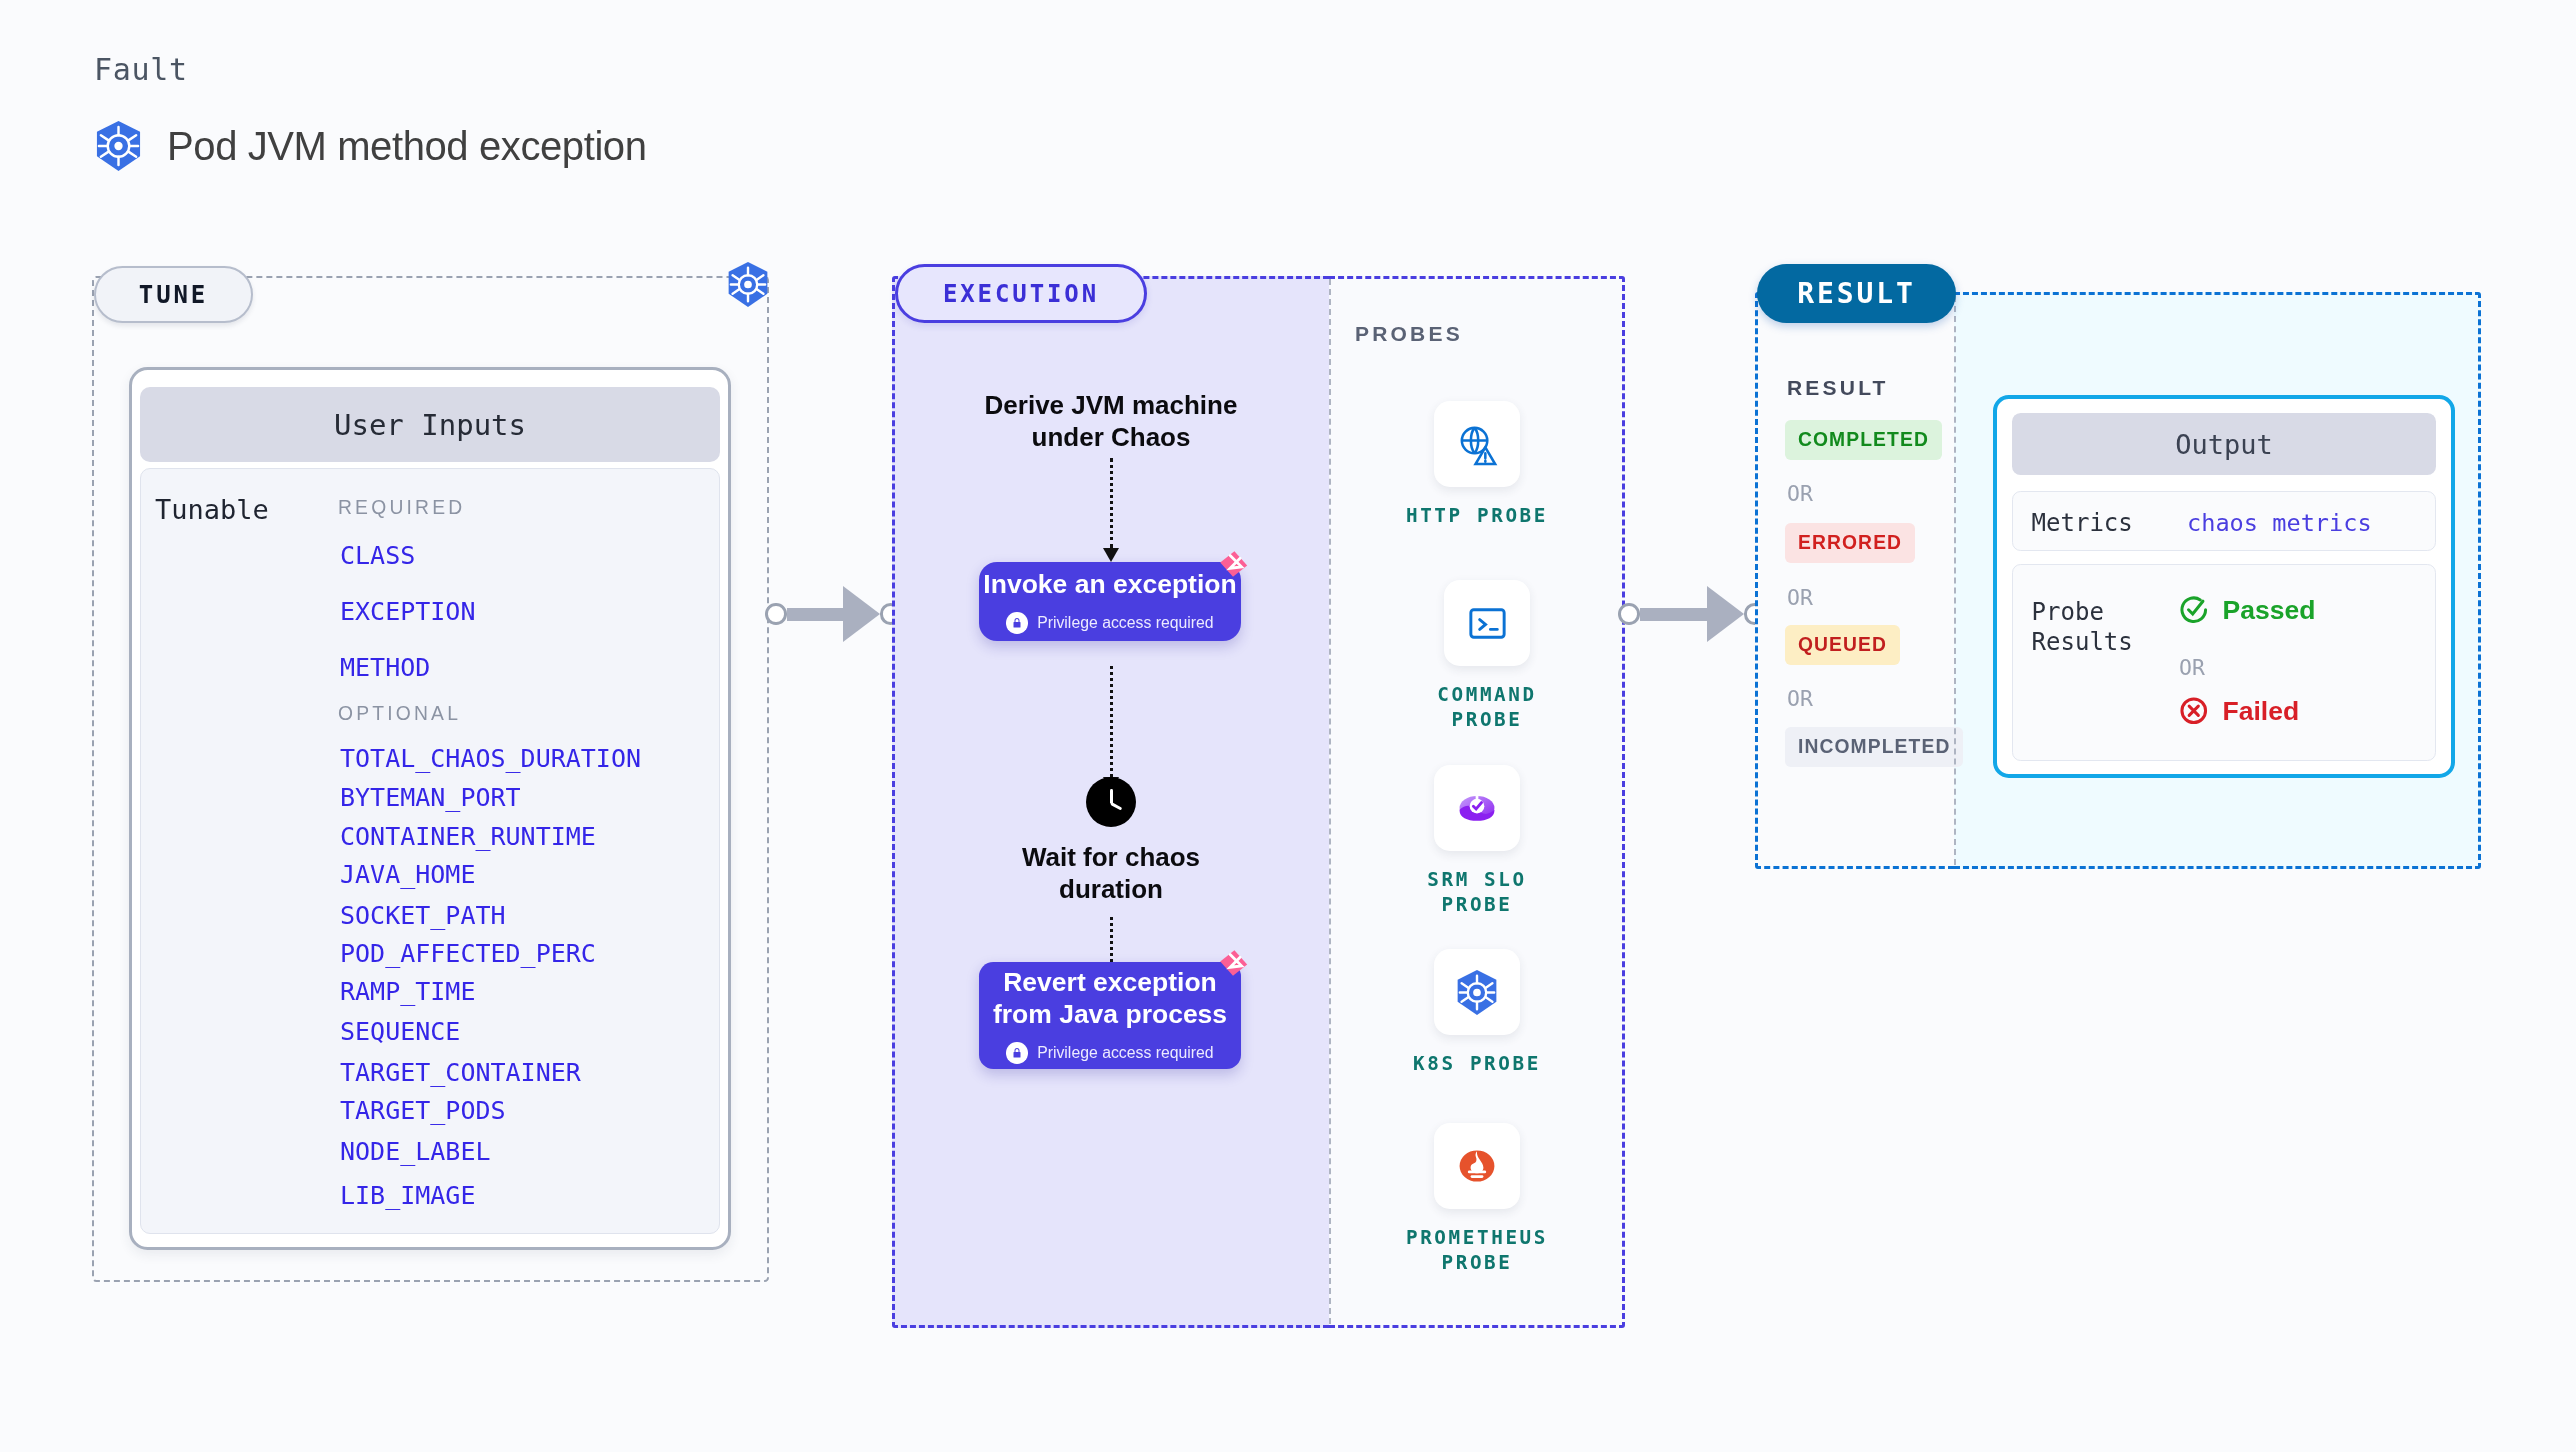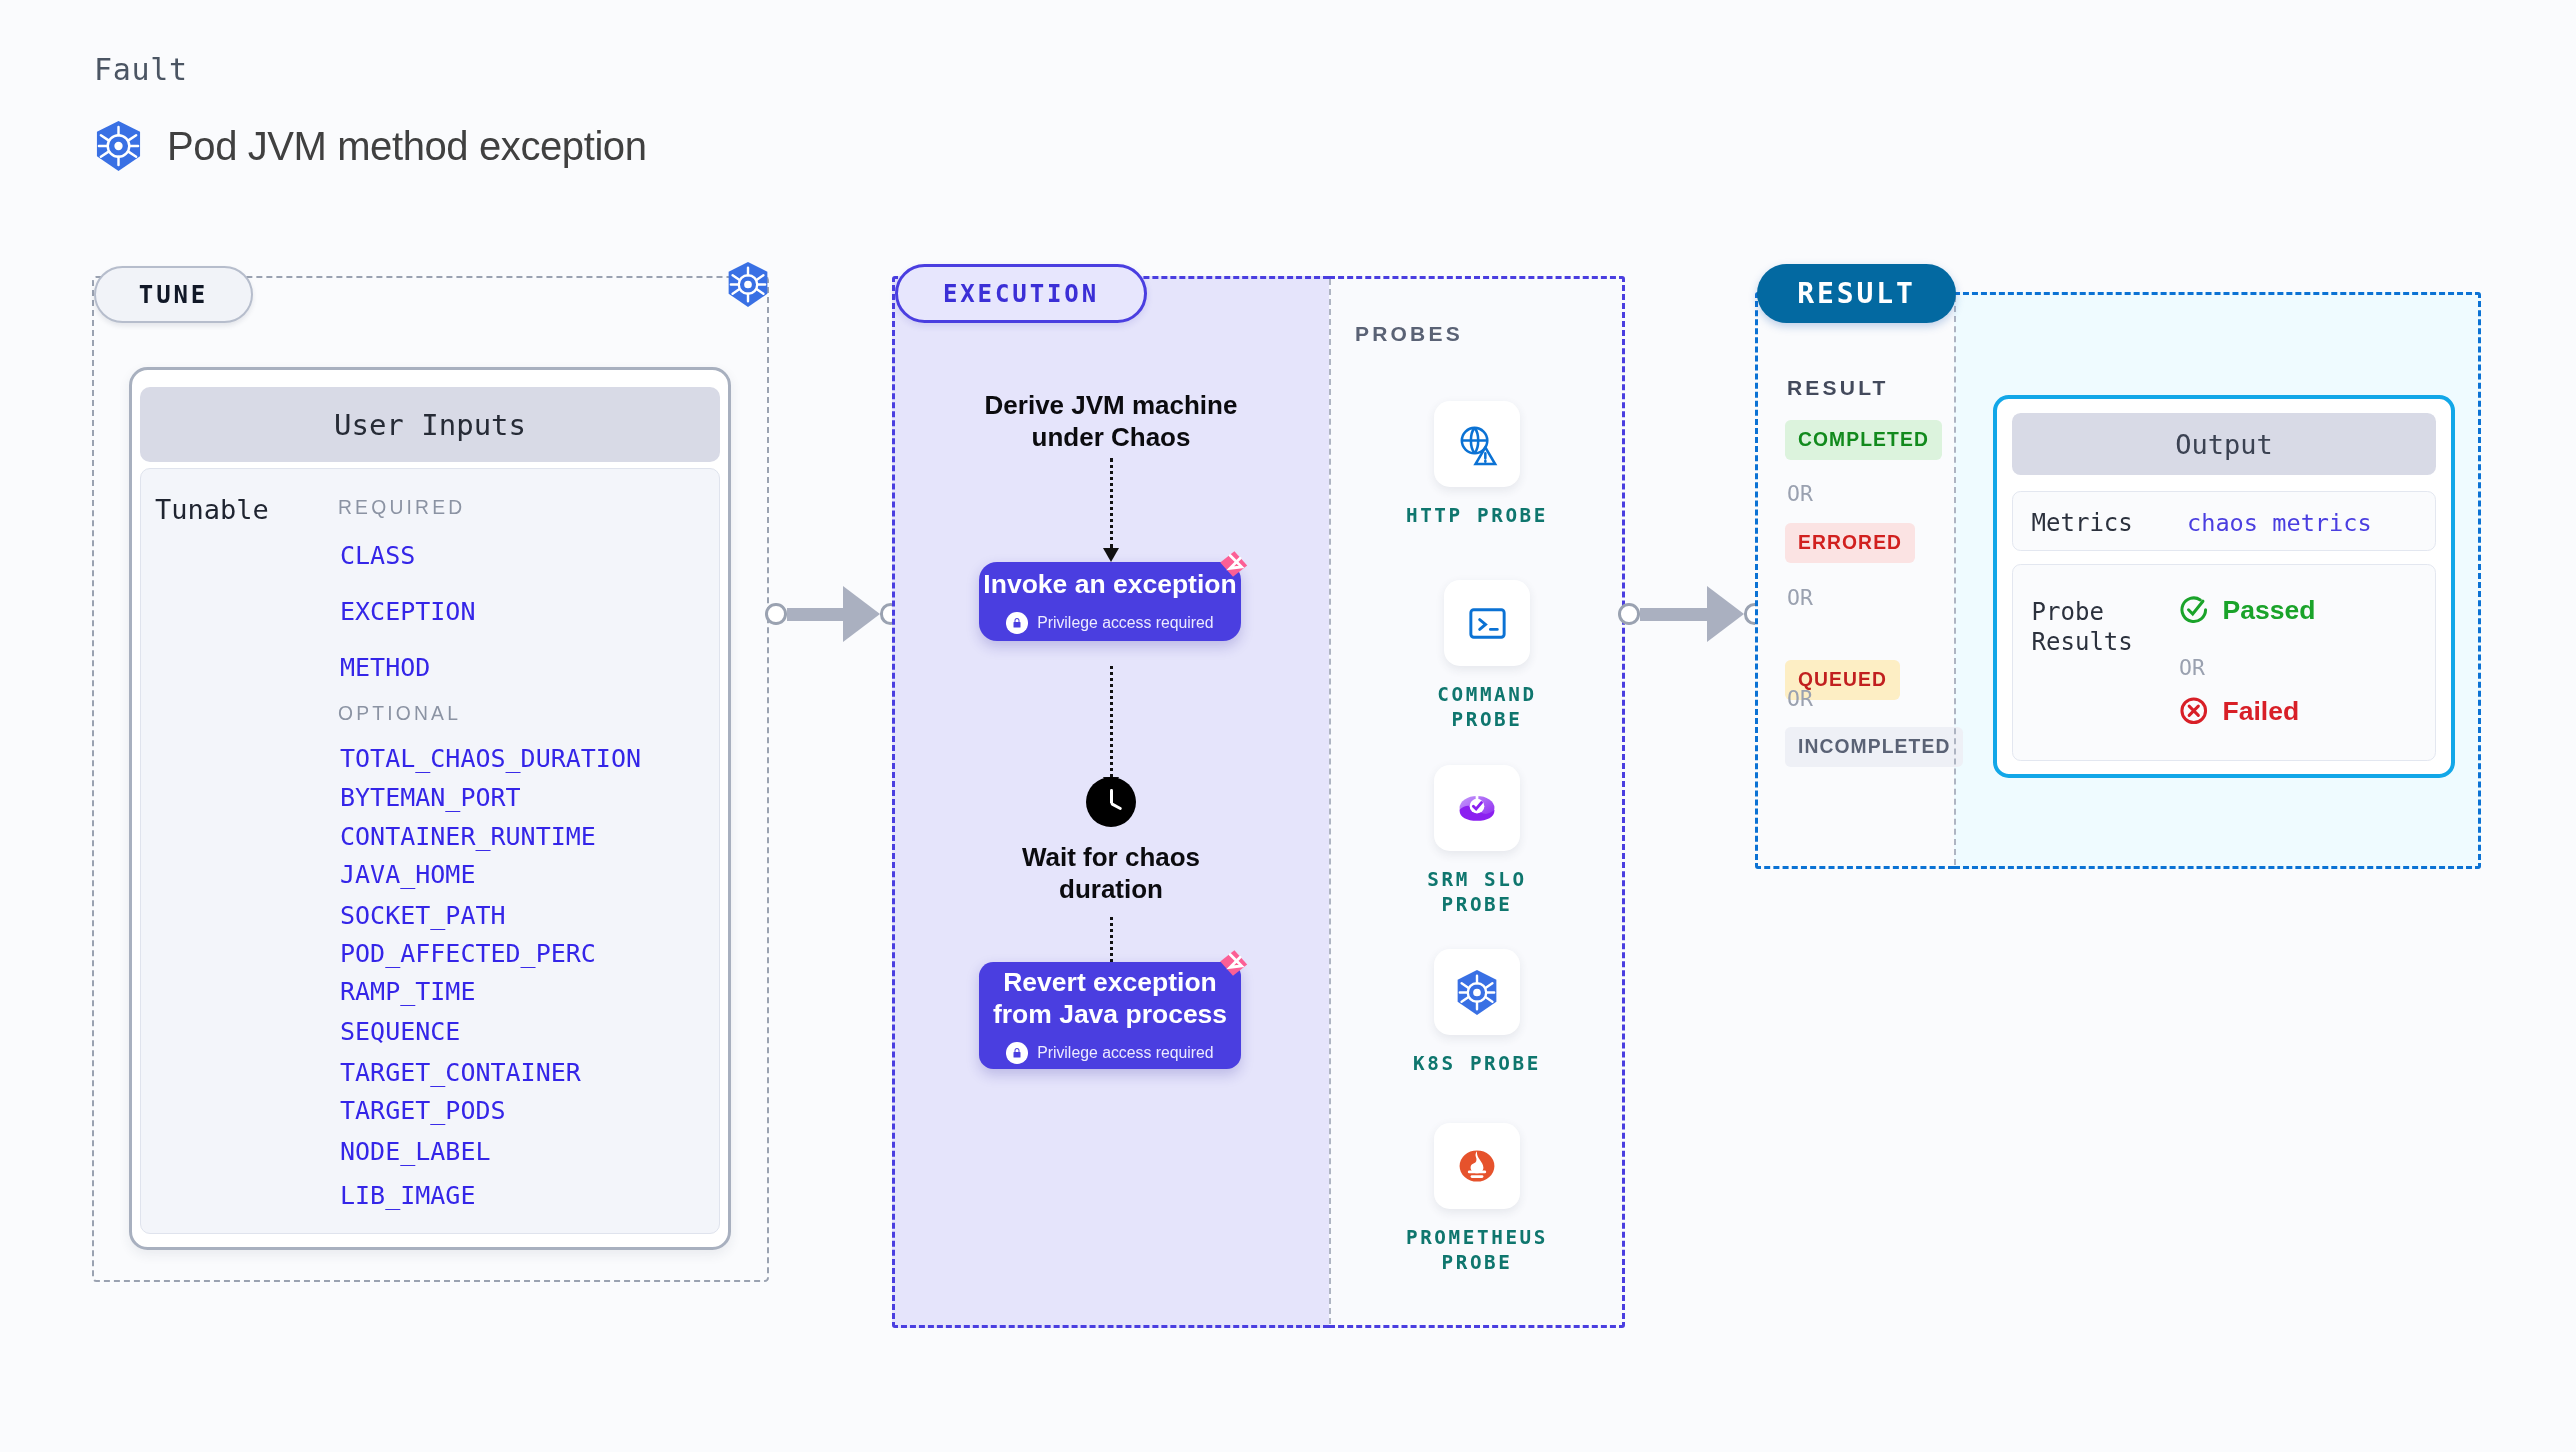--- a/index.html
+++ b/index.html
@@ -356,21 +356,21 @@
   <div class="frame" id="res-out-frame"></div>
   <div id="res-divider"></div>
   <div class="frame-label" id="res-label">RESULT</div>
 
   <div class="status-title">RESULT</div>
 
   <div class="badge" style="top:420px; background:#dcf3dd; color:#128a1d;">COMPLETED</div>
   <div class="or" style="top:481px">OR</div>
   <div class="badge" style="top:523px; background:#fbe3e3; color:#d1201f;">ERRORED</div>
   <div class="or" style="top:585px">OR</div>
-  <div class="badge" style="top:625px; background:#fdeec4; color:#c11f1f;margin-top:35px;">QUEUED</div>
+  <div class="badge" style="top:625px; background:#fdeec4; color:#c11f1f;">QUEUED</div>
   <div class="or" style="top:686px">OR</div>
   <div class="badge" style="top:727px; background:#eef0f6; color:#5a6275;">INCOMPLETED</div>
 
   <div class="out-card"></div>
   <div class="out-head">Output</div>
 
   <div class="out-row1">
     <div style="position:absolute; left:18.6px; top:15.8px;" class="mono-lbl">Metrics</div>
     <div style="position:absolute; left:165px; top:16.5px;margin-left:9px;" class="mono-val">chaos metrics</div>
   </div>

